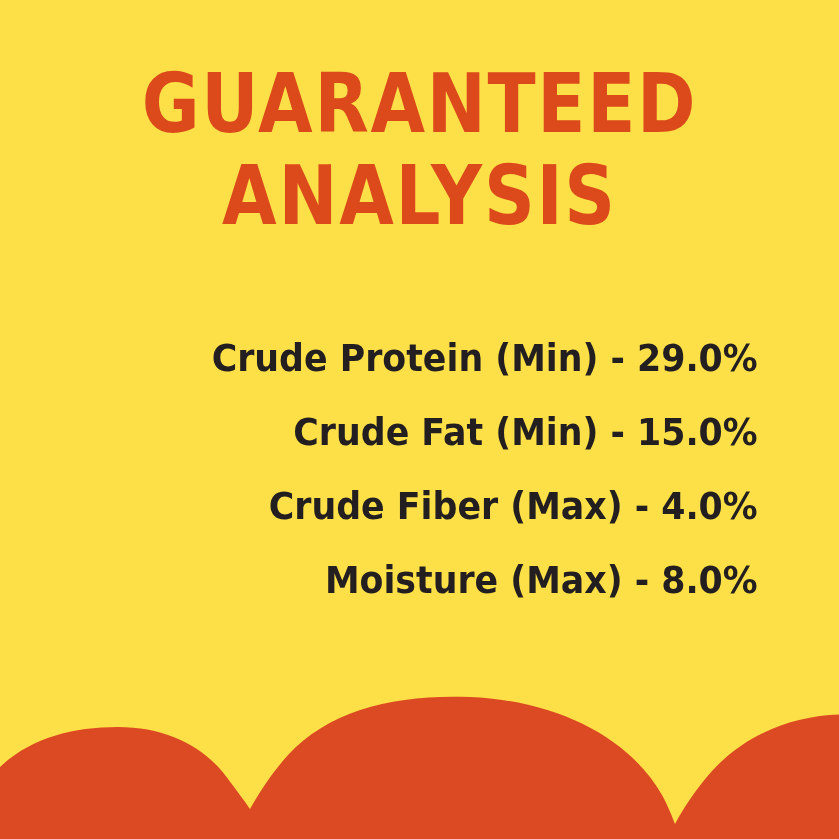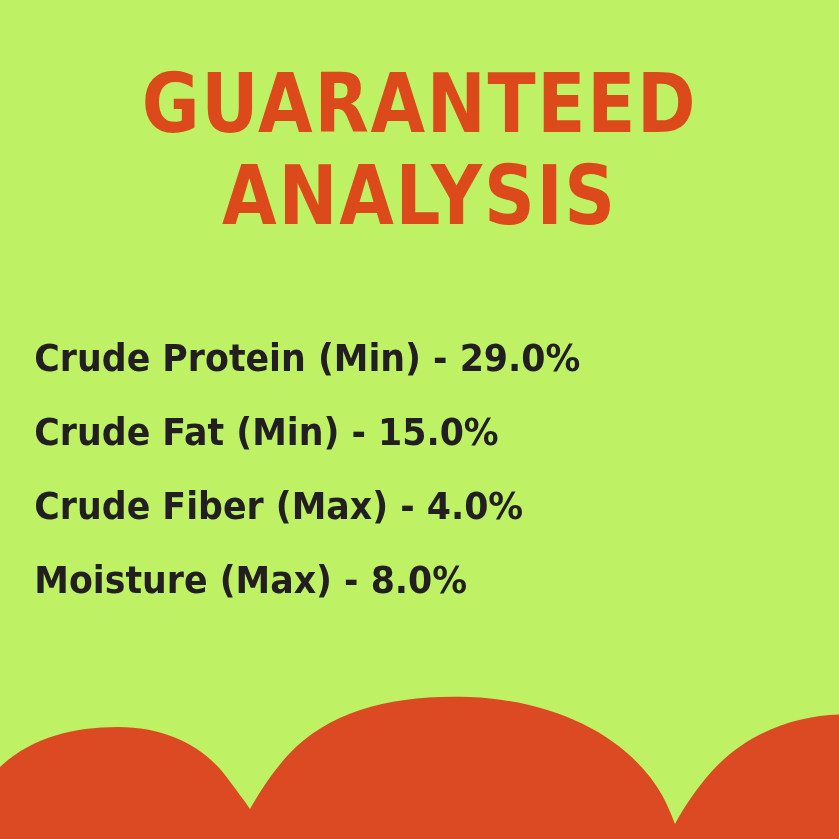--- a/index.html
+++ b/index.html
@@ -43,23 +43,23 @@
   }
   #heading .hline {
     display: block;
     white-space: nowrap;
   }
 
   
   #analysis-list {
     position: absolute;
     top: 322px;
-    left: 11px;
+    left: 3px;
     width: 778px;
-    text-align: left;
+    text-align: right;
   }
   .analysis-row {
     display: block;
     color: #231f20;
     font-family: "DejaVu Sans", sans-serif;
     font-weight: 700;
     font-size: 37px;
     line-height: 74px;
     letter-spacing: 0px;
     white-space: nowrap;
@@ -72,21 +72,21 @@
     left: 0;
     bottom: 0;
     width: 839px;
     height: 160px;
     display: block;
   }
 </style>
 </head>
 <body>
 
-<div id="panel" style="background: #bef264;">
+<div id="panel" style="background: #fde047;">
 
   <div id="heading" style="color: rgb(220, 74, 28);">
     <span class="hline">Guaranteed</span>
     <span class="hline">Analysis</span>
   </div>
 
   <div id="analysis-list" style="color: rgb(35, 31, 32);">
     <span class="analysis-row">Crude Protein (Min) - 29.0%</span>
     <span class="analysis-row">Crude Fat (Min) - 15.0%</span>
     <span class="analysis-row">Crude Fiber (Max) - 4.0%</span>

